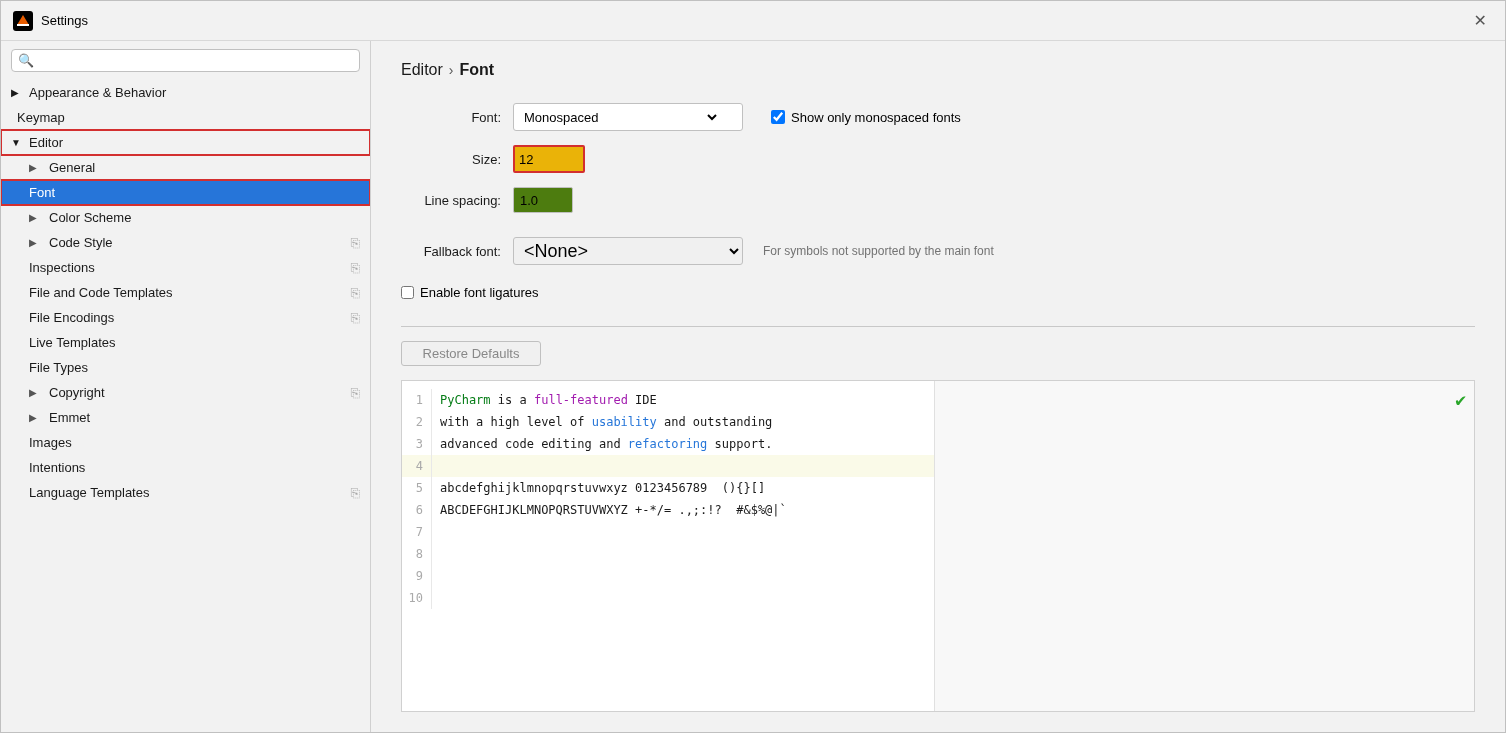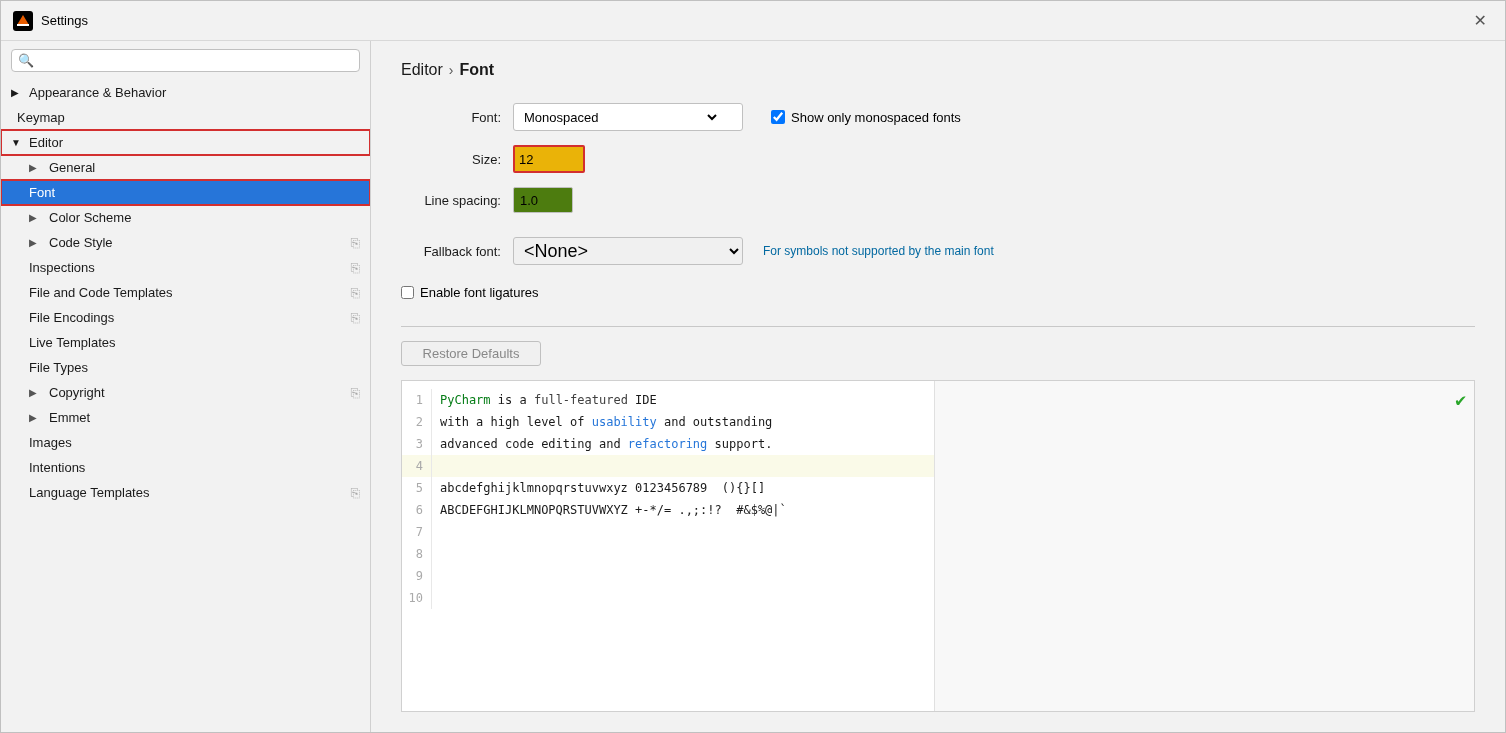--- a/index.html
+++ b/index.html
@@ -217,21 +217,21 @@
       height: 28px;
       border: 1px solid #c0c0c0;
       background: #f0f0f0;
       border-radius: 3px;
       padding: 2px 6px;
       font-size: 18px;
       cursor: pointer;
     }
     .fallback-hint {
       font-size: 12px;
-      color: #0369a1;
+      color: #737373;
       margin-left: 8px;
     }
     .ligatures-row {
       display: flex;
       align-items: center;
       gap: 6px;
       margin-top: 6px;
       margin-bottom: 16px;
     }
     .separator {
@@ -471,21 +471,21 @@
 
       <hr class="separator">
 
       <button class="restore-btn">Restore Defaults</button>
 
       <div class="preview-area">
         <div class="preview-lines">
 
           <div class="preview-line">
             <span class="line-number">1</span>
-            <span class="line-content"><span style="color:#067d17;">PyCharm</span> <span style="color:#1a1a1a;">is a</span> <span style="color:#404040;">full-featured</span> <span style="color:#1a1a1a;">IDE</span></span>
+            <span class="line-content"><span style="color:#067d17;">PyCharm</span> <span style="color:#1a1a1a;">is a</span> <span style="color:#a21caf;">full-featured</span> <span style="color:#1a1a1a;">IDE</span></span>
           </div>
 
           <div class="preview-line">
             <span class="line-number">2</span>
             <span class="line-content"><span style="color:#1a1a1a;">with a high level of </span><span style="color:#2676d9;">usability</span><span style="color:#1a1a1a;"> and outstanding</span></span>
           </div>
 
           <div class="preview-line">
             <span class="line-number">3</span>
             <span class="line-content"><span style="color:#1a1a1a;">advanced code editing and </span><span style="color:#2676d9;">refactoring</span><span style="color:#1a1a1a;"> support.</span></span>

